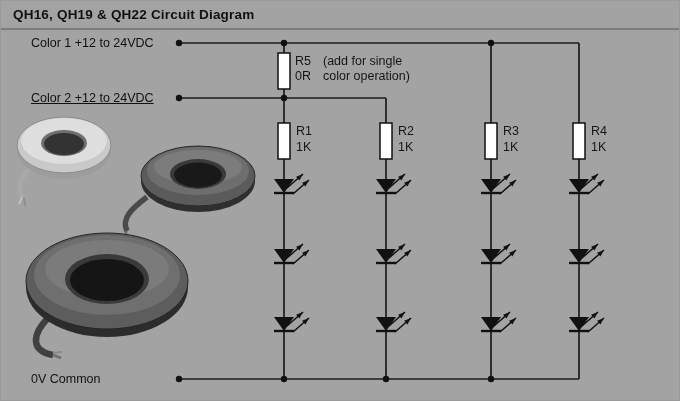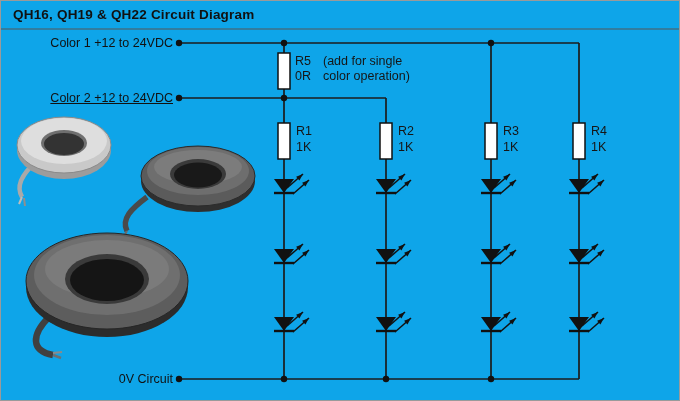--- a/index.html
+++ b/index.html
@@ -1,50 +1,50 @@
 <!DOCTYPE html>
 <html><head>
 <meta charset="utf-8">
 <style>
   html,body { margin:0; padding:0; background:#ffffff; }
   .screen {
     position:relative; width:680px; height:401px;
     box-sizing:border-box; border:1px solid #9a9a9a;
-    background:#0ea5e9; overflow:hidden;
+    background:#a3a3a3; overflow:hidden;
     font-family:"Liberation Sans", sans-serif;
   }
   .title {
     position:absolute; left:12px; top:6px;
     font-size:13.5px; font-weight:bold; color:#111;
     letter-spacing:0.2px;
   }
   .rail-label {
     position:absolute; left:30px; width:142px; height:16px;
-    text-align:right; font-size:12.5px; line-height:16px; color:#111;
+    font-size:12.5px; line-height:16px; color:#111;
     white-space:nowrap;
   }
   #lbl-color1 { top:34px; }
   #lbl-color2 { top:89px;text-decoration:underline; }
   #lbl-common { top:370px; }
   svg.layer { position:absolute; left:0; top:0; }
   svg text {
     font-family:"Liberation Sans", sans-serif;
     font-size:12.5px; fill:#161616;
   }
 </style>
 </head>
 <body>
 
 <div class="screen">
 
   <div class="title">QH16, QH19 &amp; QH22 Circuit Diagram</div>
 
   <div class="rail-label" id="lbl-color1">Color 1 +12 to 24VDC</div>
   <div class="rail-label" id="lbl-color2">Color 2 +12 to 24VDC</div>
-  <div class="rail-label" id="lbl-common">0V Circuit</div>
+  <div class="rail-label" id="lbl-common">0V Common</div>
 
   <svg class="layer" width="680" height="401" viewBox="0 0 680 401">
 
     <defs>
       <g id="led-sym">
         <polygon points="-10,0 10,0 0,14" fill="#111"></polygon>
         <line x1="-10" y1="14" x2="10" y2="14" stroke="#111" stroke-width="2.4"></line>
         <line x1="3" y1="9" x2="19" y2="-5" stroke="#111" stroke-width="1.5"></line>
         <polygon points="19,-5 15.4,1.5 12.1,-2.3" fill="#111"></polygon>
         <line x1="9" y1="15" x2="25" y2="1" stroke="#111" stroke-width="1.5"></line>

